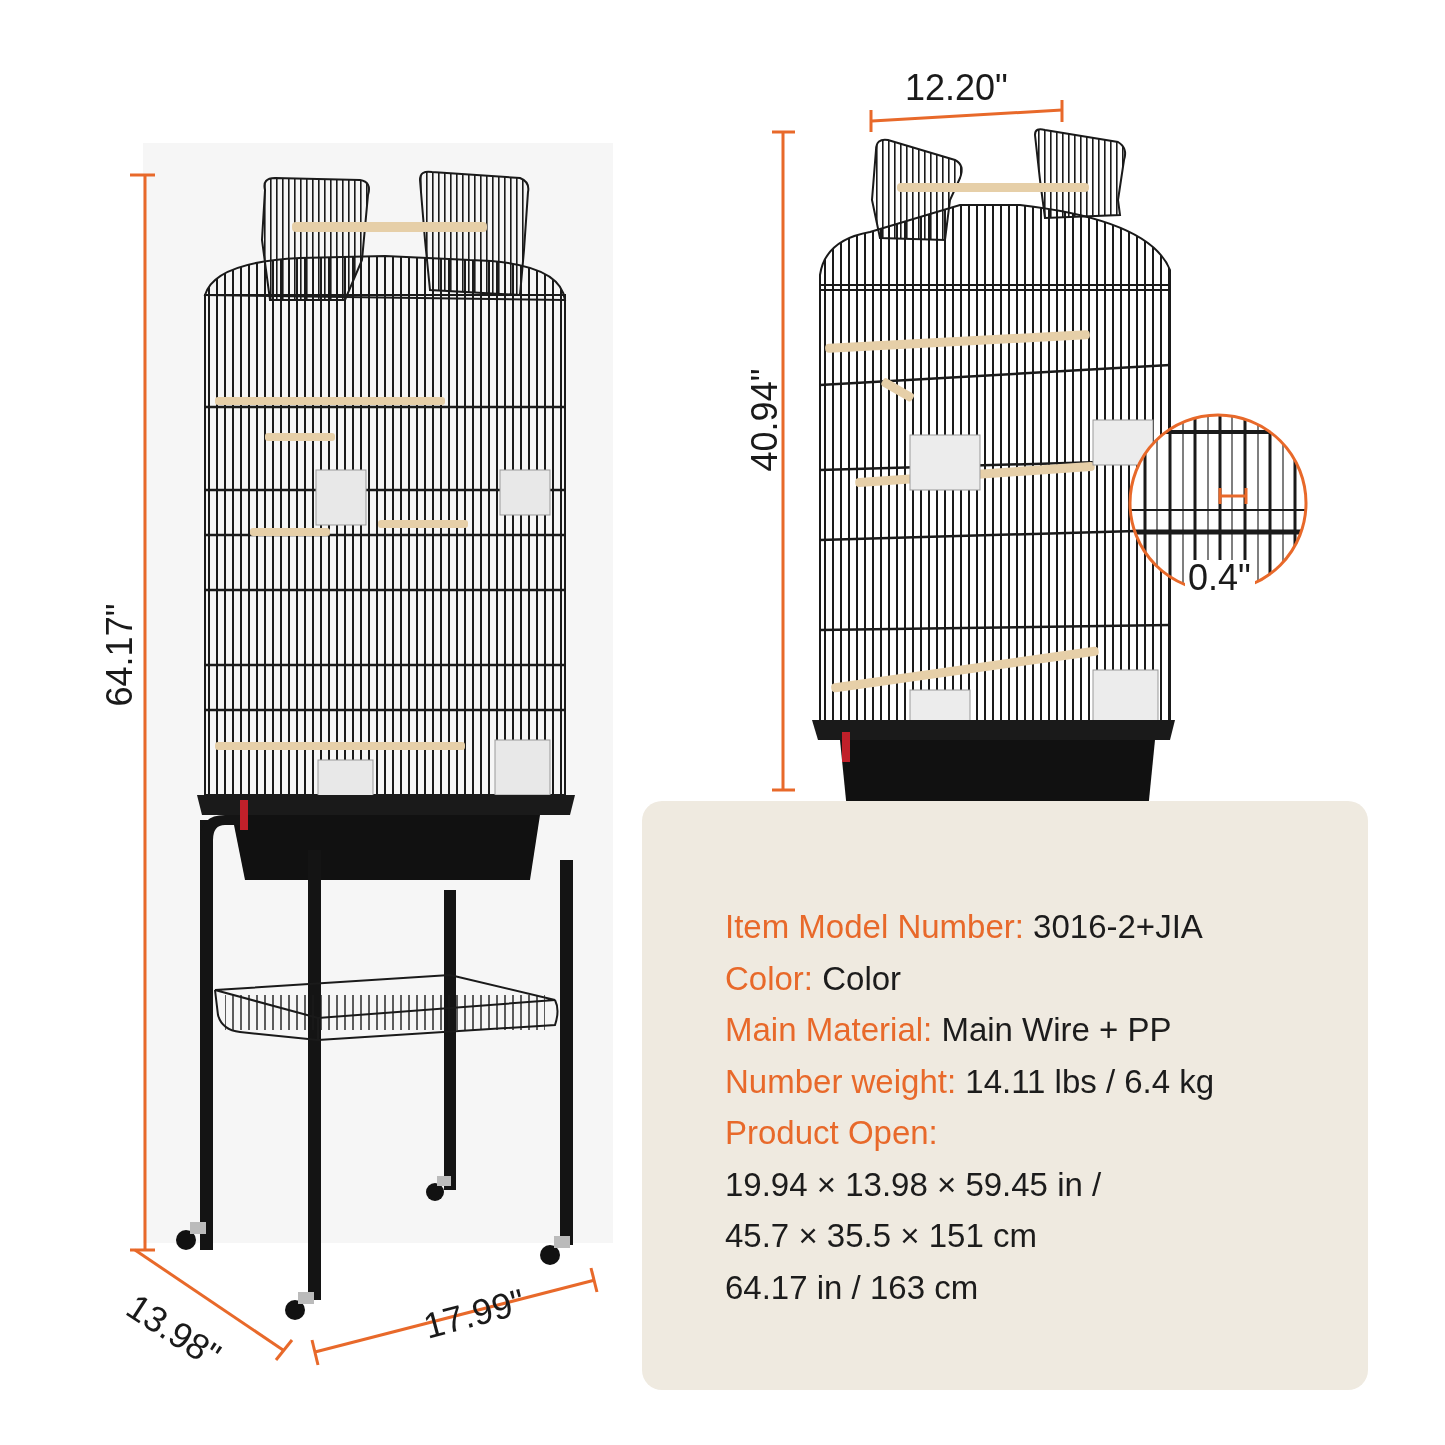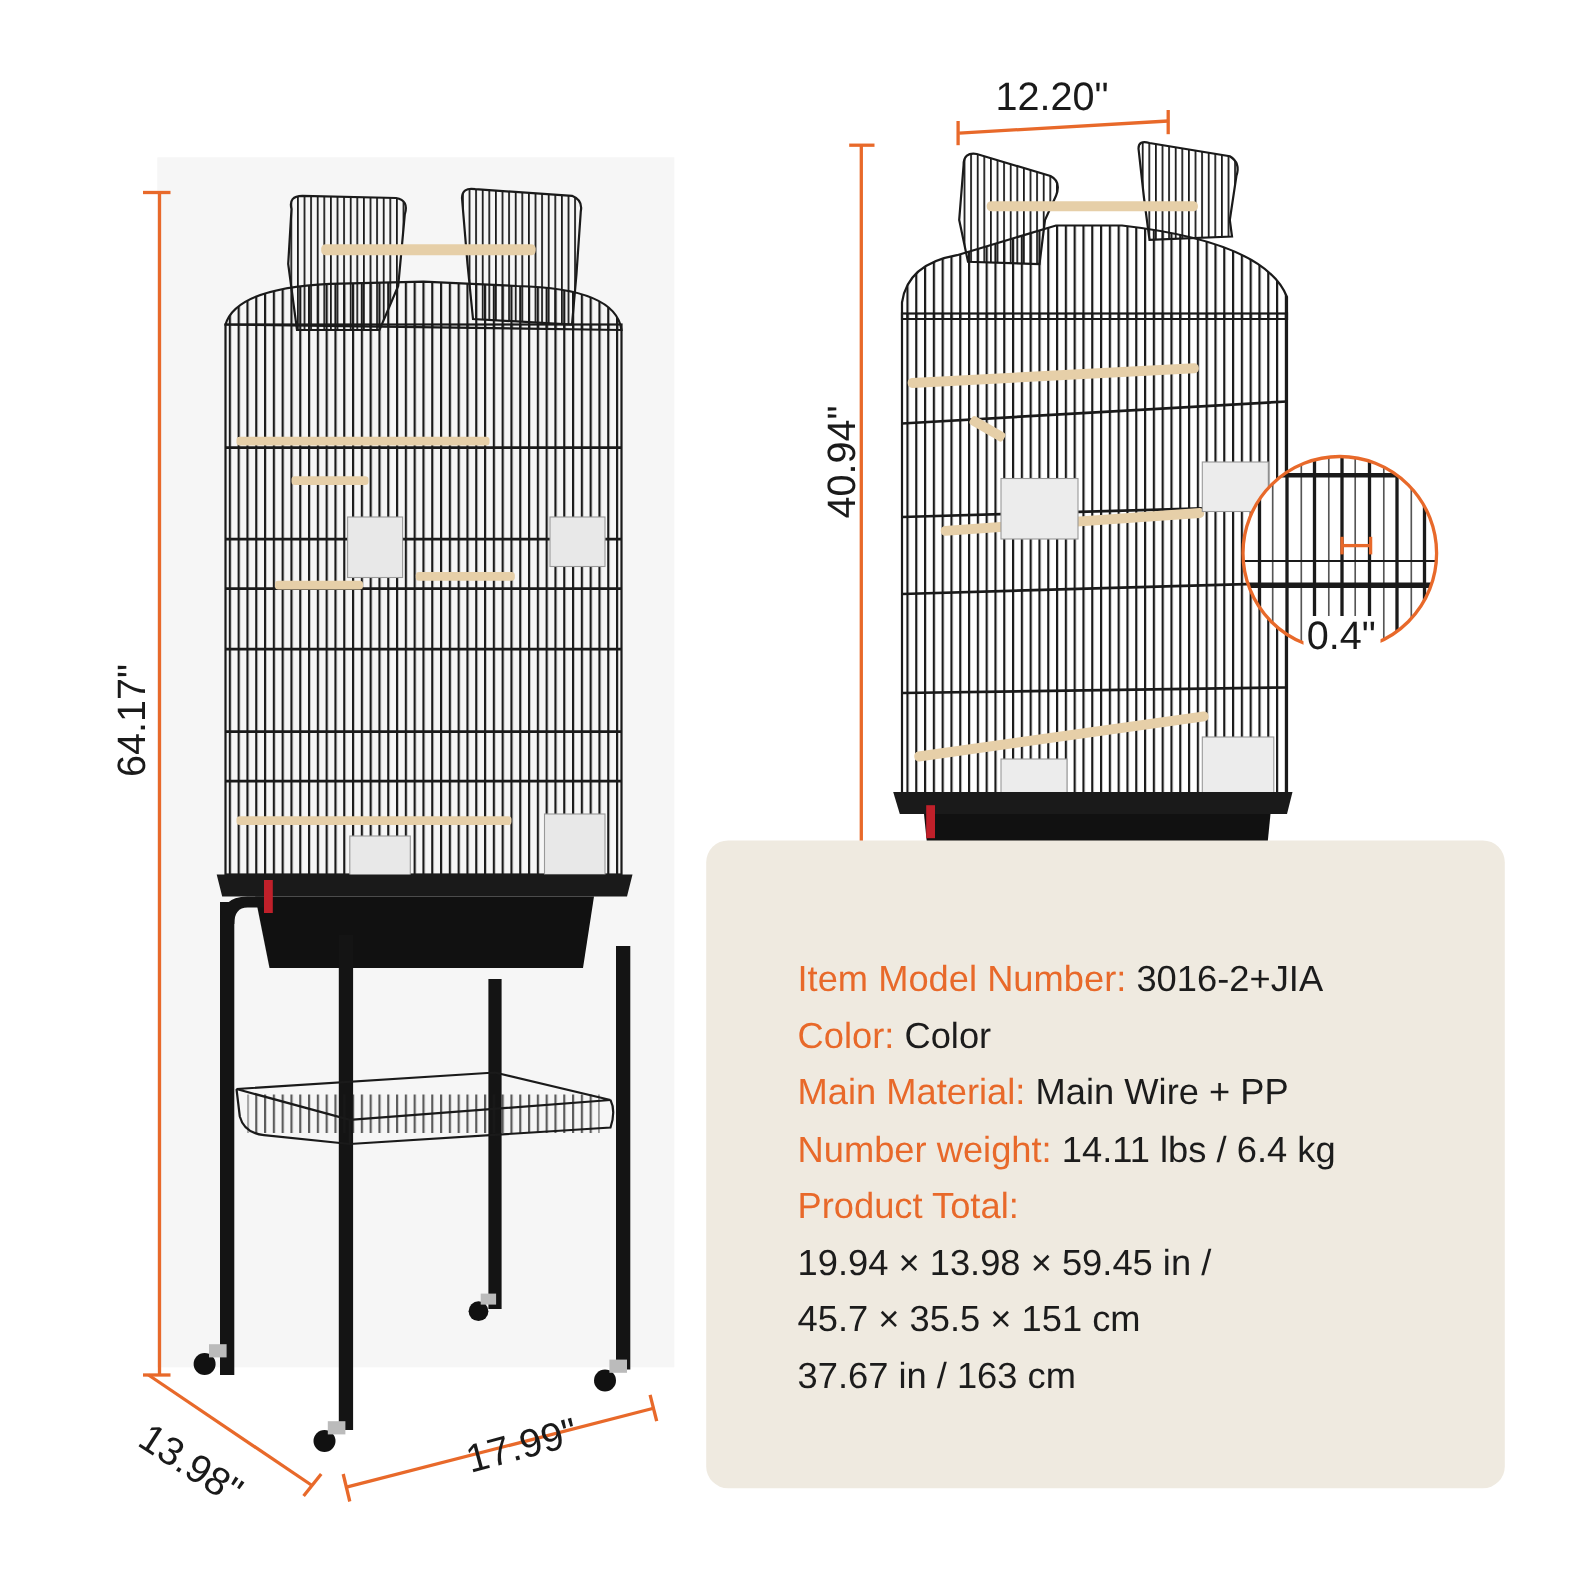--- a/index.html
+++ b/index.html
@@ -17,21 +17,21 @@
     white-space: nowrap; font-family: "Liberation Sans", sans-serif;
   }
   .lbl-total-h { left: 120px; top: 655px; transform: translate(-50%, -50%) rotate(-90deg); transform-origin: center; }
   .lbl-cage-h  { left: 765px; top: 420px; transform: translate(-50%, -50%) rotate(-90deg); transform-origin: center; }
   .lbl-top-w   { left: 905px; top: 70px; }
   .lbl-depth   { left: 140px; top: 1288px; transform: rotate(33deg); transform-origin: left top; }
   .lbl-width   { left: 420px; top: 1310px; transform: rotate(-15deg); transform-origin: left top; }
   .lbl-spacing { left: 1188px; top: 560px; }
 
   .info-card {
-    position: absolute; left: 642px; top: 764px; width: 726px; height: 589px;
+    position: absolute; left: 642px; top: 801px; width: 726px; height: 589px;
     background: #efeae0; border-radius: 20px;
     padding: 100px 0 0 83px;
   }
   .spec-row { font-size: 33px; line-height: 51.5px; color: #1c1c1c; white-space: nowrap; }
   .spec-key { color: #e8692a; }
 </style>
 </head>
 <body>
 
 <div class="left-bg"></div>
@@ -210,18 +210,18 @@
   </div>
   <div class="spec-row">
     <span class="spec-key">Main Material:</span>
     <span>Main Wire + PP</span>
   </div>
   <div class="spec-row">
     <span class="spec-key">Number weight:</span>
     <span>14.11 lbs / 6.4 kg</span>
   </div>
   <div class="spec-row">
-    <span class="spec-key">Product Total:</span>
+    <span class="spec-key">Product Open:</span>
   </div>
   <div class="spec-row">19.94 × 13.98  × 59.45 in /</div>
   <div class="spec-row">45.7 × 35.5 × 151 cm</div>
-  <div class="spec-row">37.67 in / 163 cm</div>
+  <div class="spec-row">64.17 in / 163 cm</div>
 </div>
 
 </body></html>

